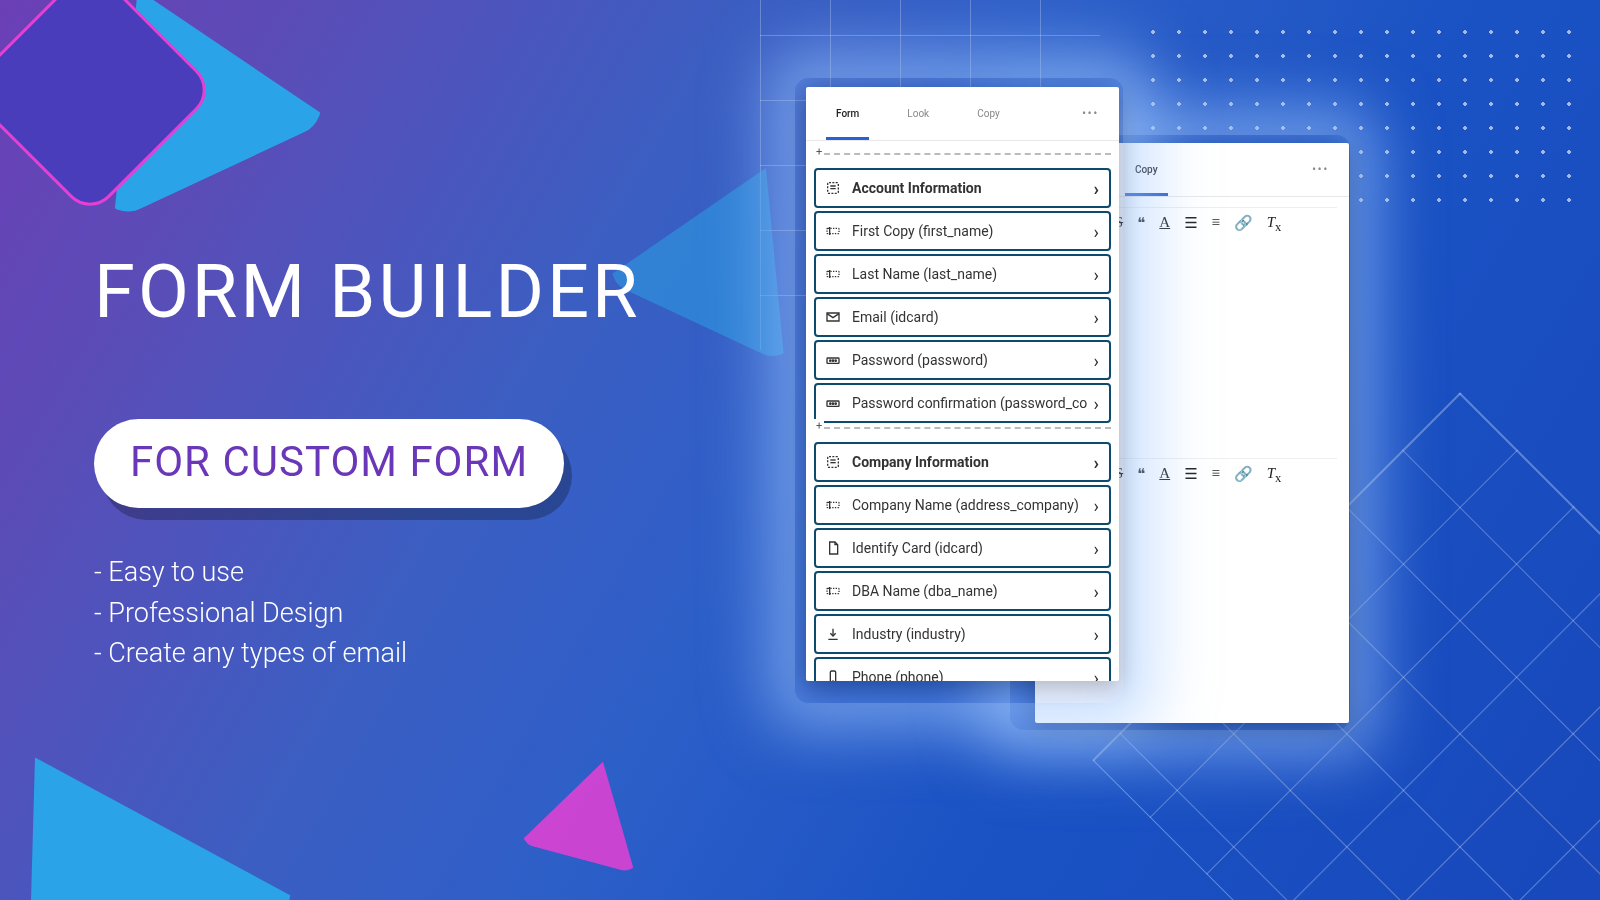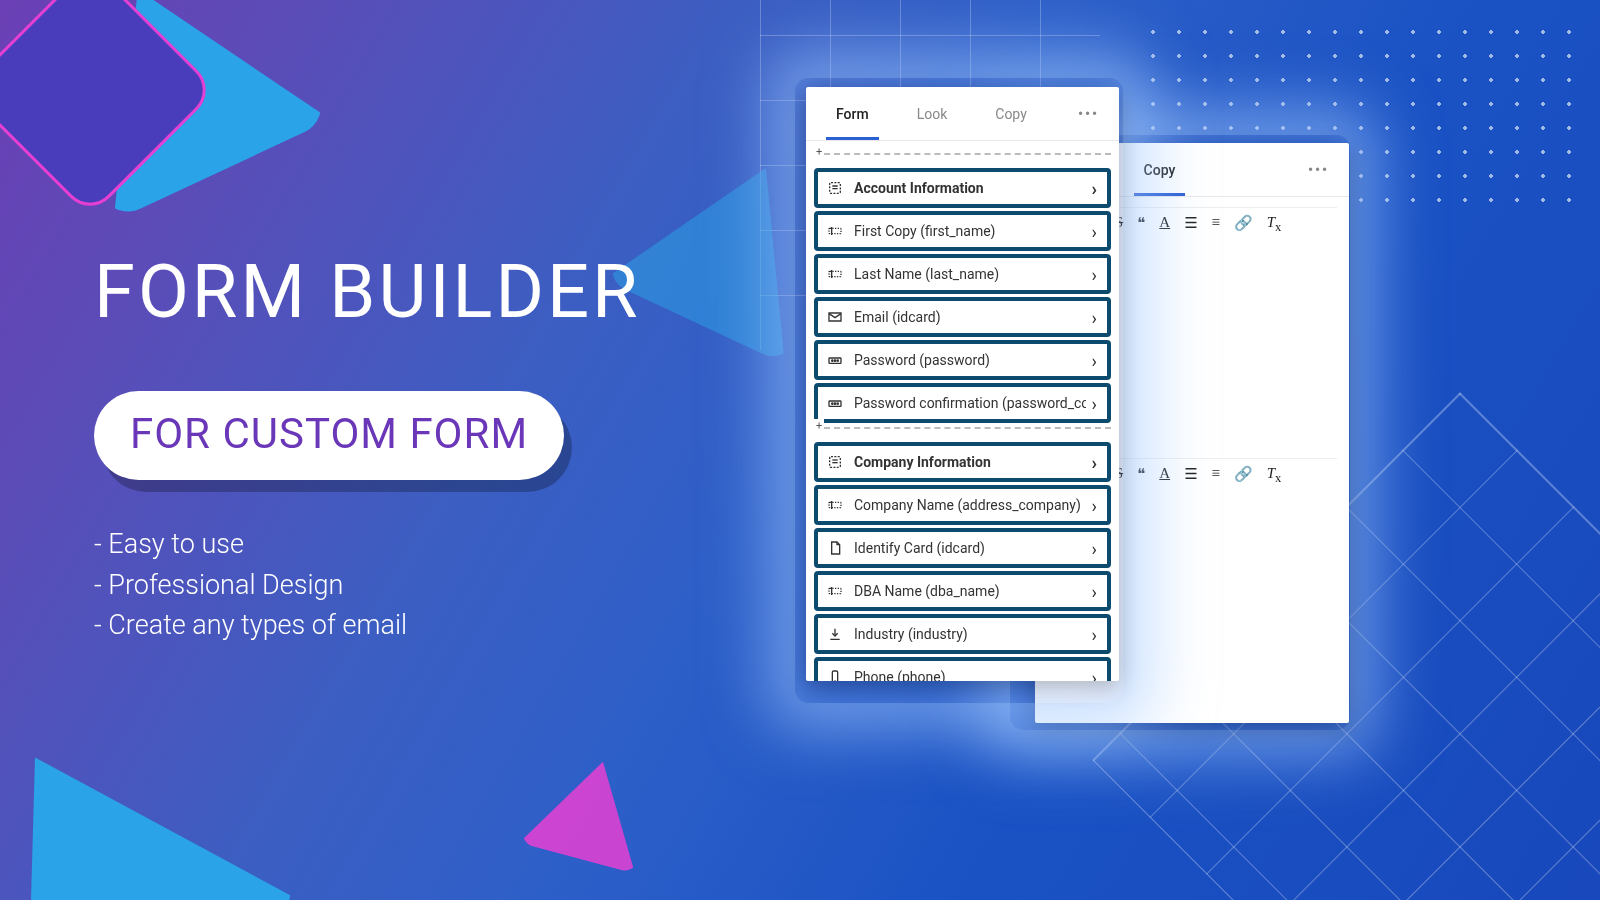--- a/index.html
+++ b/index.html
@@ -93,21 +93,21 @@
       color: #fff;
     }
     .hero h1 {
       font-size: 74px;
       font-weight: 400;
       letter-spacing: 3px;
       line-height: 1;
     }
     .pill {
       display: inline-block;
-      margin-top: 62px;
+      margin-top: 90px;
       background: #fff;
       color: #6a37b8;
       font-size: 42px;
       font-weight: 400;
       letter-spacing: 1px;
       padding: 18px 36px 22px;
       border-radius: 48px;
       box-shadow: 8px 12px 0 rgba(0,0,0,0.25);
     }
     .bullets {
@@ -137,21 +137,21 @@
     }
     .panel-back { top: 143px; left: 1035px; width: 314px; height: 580px; }
     .panel-front { top: 87px; left: 806px; width: 313px; height: 594px; z-index: 5; }
 
     .tabs {
       display: flex;
       align-items: center;
       height: 54px;
       padding: 0 6px;
       border-bottom: 1px solid #e8e8e8;
-      font-size: 14px;
+      font-size: 10px;
       color: #888;
     }
     .tab {
       flex: 0 0 auto;
       padding: 0 24px;
       height: 100%;
       display: flex;
       align-items: center;
       cursor: pointer;
       position: relative;
@@ -190,21 +190,21 @@
       font-size: 11px;
       color: #555;
       background: #fff;
       padding: 0 2px;
     }
 
     .field-row {
       display: flex;
       align-items: center;
       height: 40px;
-      border: 4px solid #0c4a6e;
+      border: 2px solid #0c4a6e;
       border-radius: 4px;
       padding: 0 10px 0 8px;
       margin: 3px 2px;
       font-size: 14px;
       color: #333;
       cursor: pointer;
       background: #fff;
     }
     .field-row.section { font-weight: 700; }
     .field-icon {

